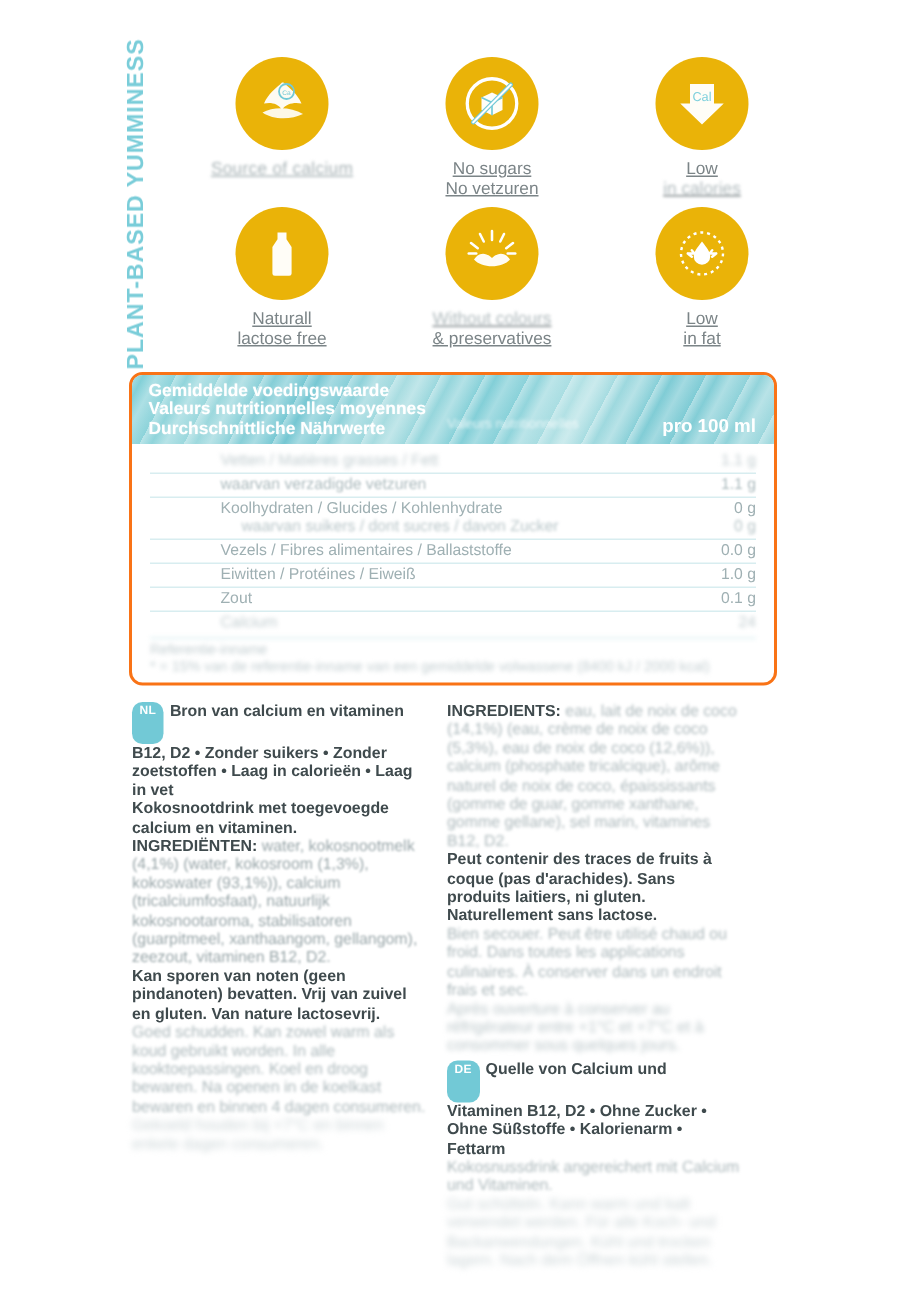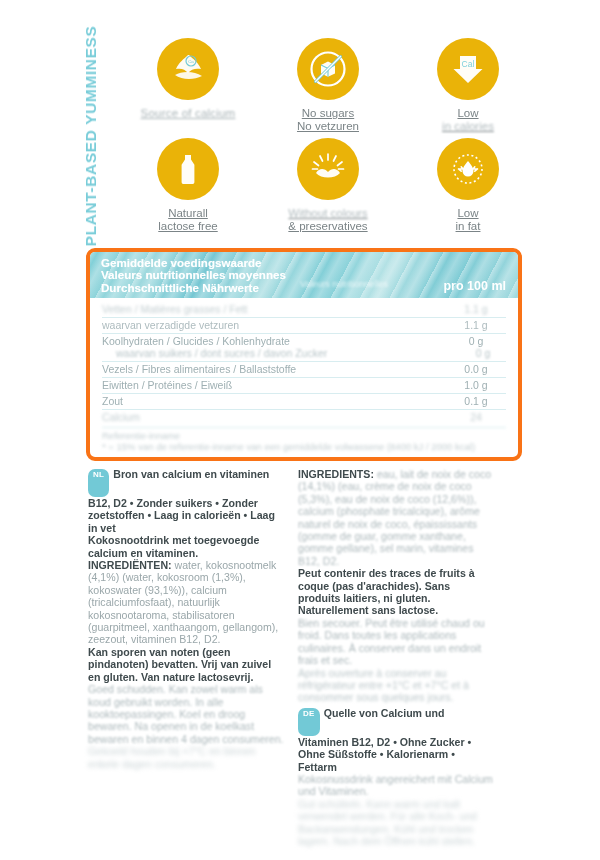--- a/index.html
+++ b/index.html
@@ -98,21 +98,21 @@
     display: block;
   }
 
   
   #nutrition-panel {
     position: absolute;
     left: 86px;
     top: 248px;
     width: 428px;
     height: 205px;
-    border: 4px solid #f97316;
+    border: 2px solid #f97316;
     border-radius: 9px;
     background: #ffffff;
     overflow: hidden;
   }
   #nutri-header {
     position: relative;
     height: 46px;
     background:
       linear-gradient(115deg, #7fcfd7 0%, #9ed9de 14%, #73c6d2 27%, #a9dde1 41%,
                       #7dcdd6 56%, #b7e3e6 68%, #78c9d3 82%, #a2dadf 100%);
@@ -168,24 +168,25 @@
     justify-content: space-between;
     border-bottom: 1px solid #d8edf0;
     min-height: 13px;
     padding: 1px 0 1px 0;
   }
   .nrow:last-child { border-bottom: none; }
   .nrow .nlabel {
     flex: 1 1 auto;
     padding-right: 10px;
     line-height: 12.3px;
+    margin-left: 47px;
   }
   .nrow .nvalue {
     flex: 0 0 auto;
-    text-align: center;
+    text-align: right;
     min-width: 60px;
     line-height: 12.3px;
   }
   .nrow .nsub {
     display: block;
     padding-left: 14px;
   }
   .blur1 { color: #b9c6c9; filter: blur(1.05px); }
   .blur2 { color: #aebcbf; filter: blur(.75px); }
   .blur3 { color: #c3ced1; filter: blur(1.4px); }

